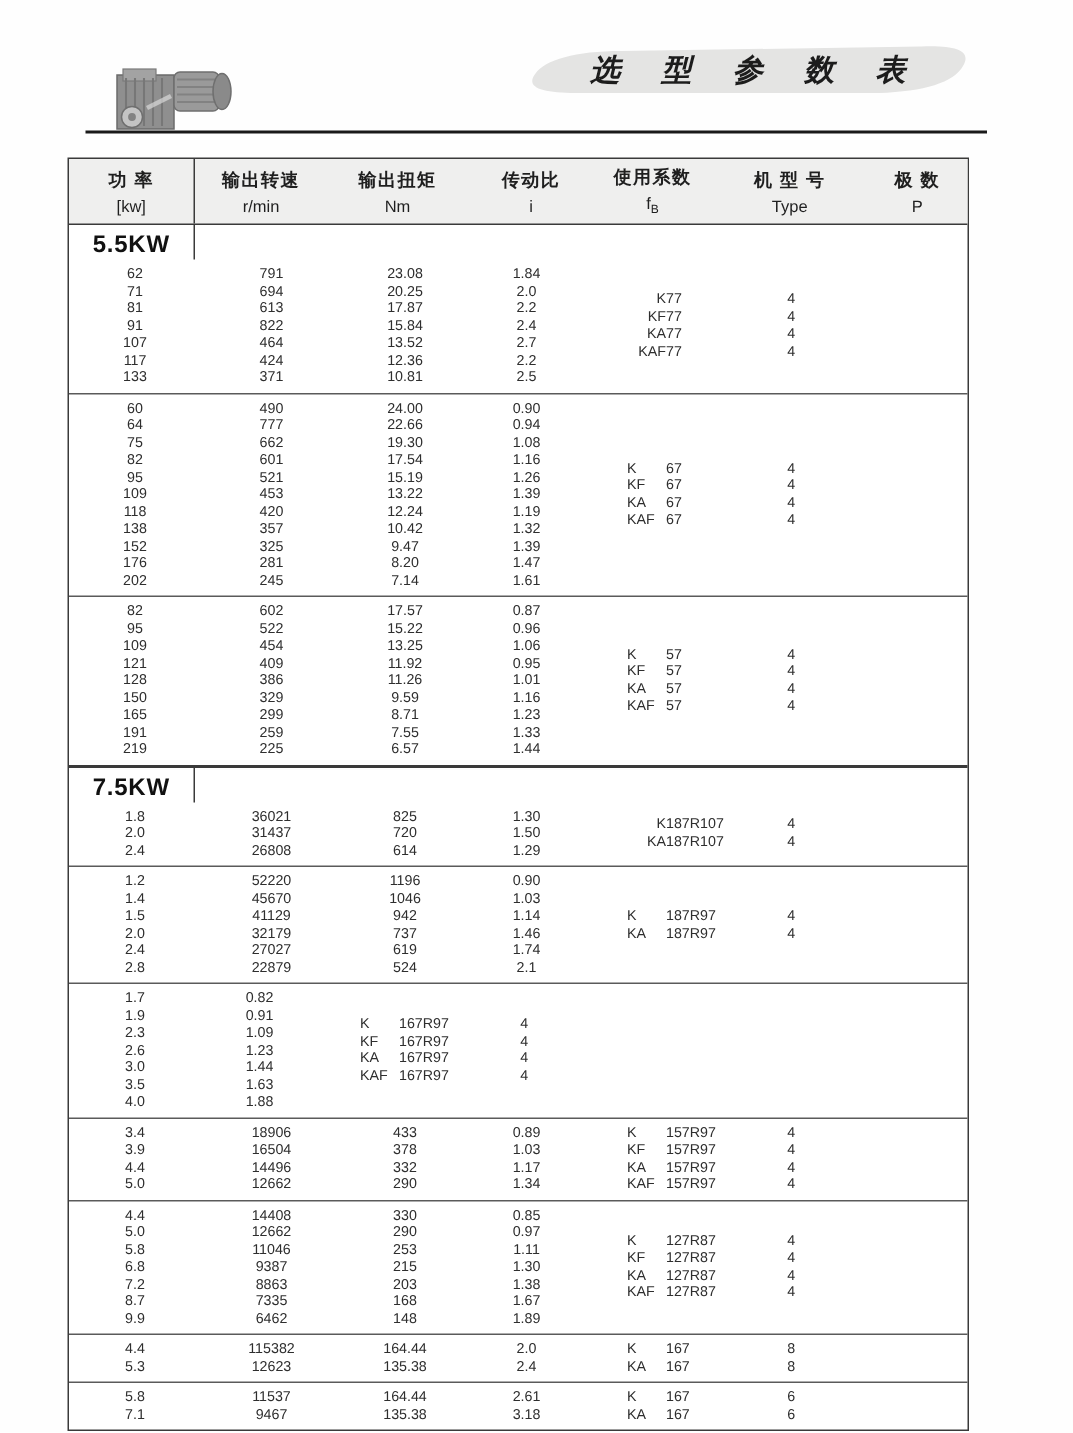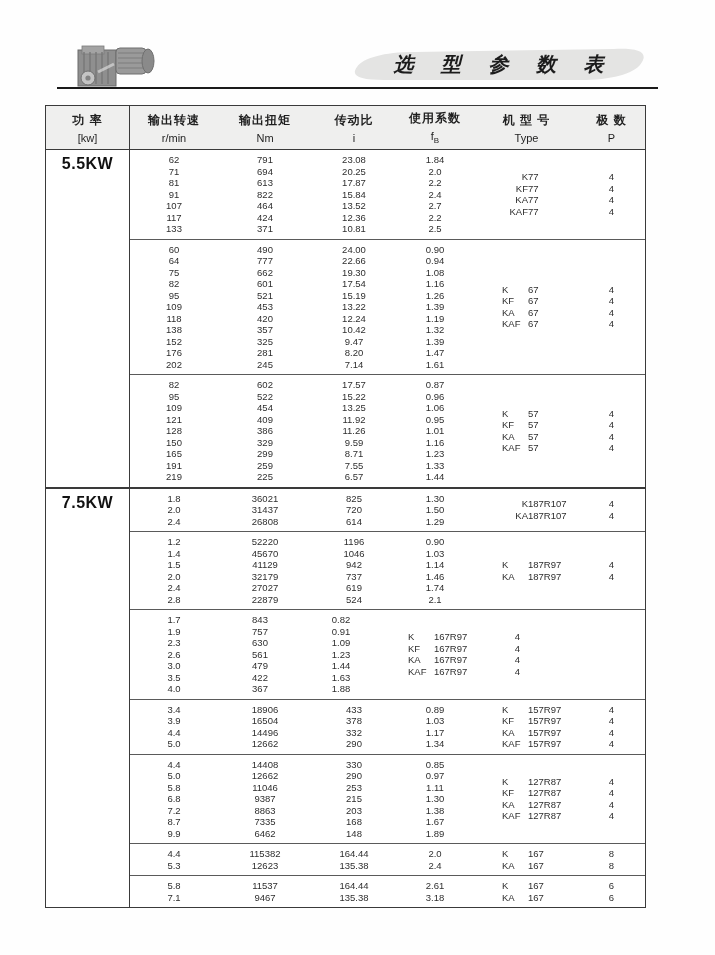--- a/index.html
+++ b/index.html
@@ -2,42 +2,42 @@
 <html><head>
 <meta charset="utf-8">
 <style>
   * { margin:0; padding:0; box-sizing:border-box; }
   html,body { background:#ffffff; }
   body { font-family:"Liberation Sans","DejaVu Sans",sans-serif; }
   .page { position:relative; width:715px; height:955px; background:#fefefe; overflow:hidden; }
 
   
   .logo { position:absolute; left:68px; top:36px; width:100px; height:56px; }
-  .banner { position:absolute; left:348px; top:48px; width:302px; height:36px; }
+  .banner { position:absolute; left:348px; top:30px; width:302px; height:36px; }
   .banner svg { position:absolute; left:0; top:0; }
   .banner-text { position:absolute; left:0; top:0; width:100%; height:32px;
     display:flex; align-items:center; justify-content:center;
     font-size:20px; font-weight:bold; font-style:italic; letter-spacing:11px;
     color:#1c1c1c; padding-left:10px; }
   .top-rule { position:absolute; left:57px; top:87px; width:601px; height:2px; background:#1a1a1a; }
 
   
   .table { position:absolute; left:45px; top:105px; width:601px;
     border:1.5px solid #3a3a3a; background:#ffffff; }
   .thead { display:flex; height:44px; background:#efefee; border-bottom:1.5px solid #3a3a3a; }
   .th { display:flex; flex-direction:column; align-items:center; justify-content:center; }
   .h1 { font-size:12px; font-weight:bold; color:#1f1f1f; letter-spacing:1px; }
   .h2 { font-size:11px; color:#1f1f1f; margin-top:3px; }
   .h2 sub { font-size:8px; }
 
   .powerw { width:84px; border-right:1.5px solid #3a3a3a; flex-shrink:0; }
   .c0 { width:88px; } .c1 { width:94px; } .c2 { width:84px; } .c3 { width:78px; }
   .c4 { width:105px; } .c5 { width:65px; }
 
-  .section { display:flex; border-top:2px solid #3a3a3a; }
+  .section { display:flex; border-top:2px solid #3a3a3a;flex-direction:column; }
   .section:first-child { border-top:none; }
   .power-cell { width:84px; border-right:1.5px solid #3a3a3a; flex-shrink:0; }
   .power-label { text-align:center; font-weight:bold; font-size:16px; color:#111;
     padding-top:5px; letter-spacing:0.5px; }
   .groups { flex:1; }
   .group { display:flex; border-top:1px solid #5a5a5a; padding:4px 0; }
   .group:first-child { border-top:none;text-align:right; }
   .col { display:flex; flex-direction:column; }
   .col.num { align-items:center; }
   .col.ctype { justify-content:center; align-items:flex-start; padding-left:28px; }
@@ -373,29 +373,20 @@
             <div class="group">
               <div class="col num c0">
                 <div class="line">1.7</div>
                 <div class="line">1.9</div>
                 <div class="line">2.3</div>
                 <div class="line">2.6</div>
                 <div class="line">3.0</div>
                 <div class="line">3.5</div>
                 <div class="line">4.0</div>
               </div>
-              <div class="col num c2">
-                <div class="line">843</div>
-                <div class="line">757</div>
-                <div class="line">630</div>
-                <div class="line">561</div>
-                <div class="line">479</div>
-                <div class="line">422</div>
-                <div class="line">367</div>
-              </div>
               <div class="col num c3">
                 <div class="line">0.82</div>
                 <div class="line">0.91</div>
                 <div class="line">1.09</div>
                 <div class="line">1.23</div>
                 <div class="line">1.44</div>
                 <div class="line">1.63</div>
                 <div class="line">1.88</div>
               </div>
               <div class="col ctype c4">

